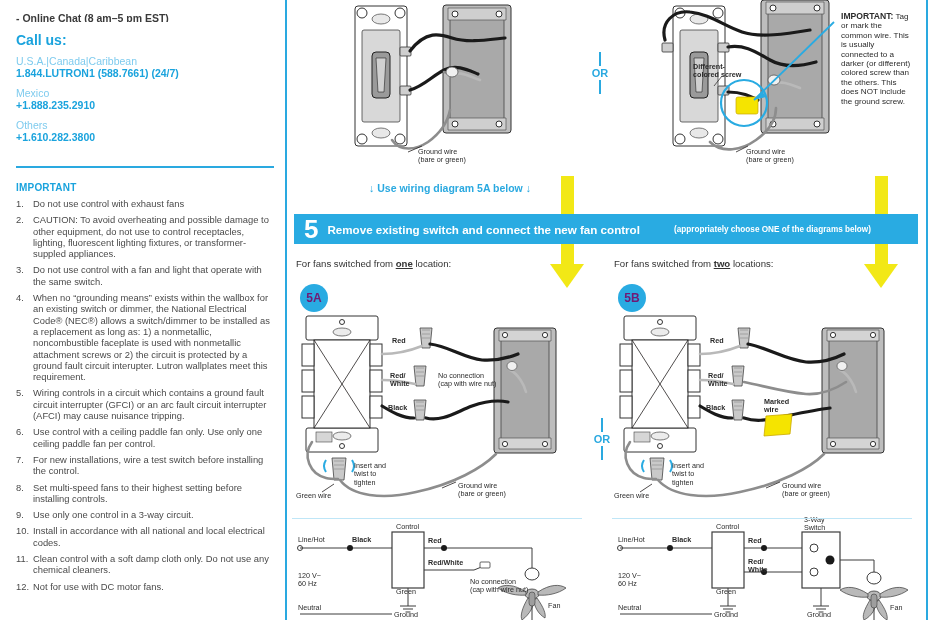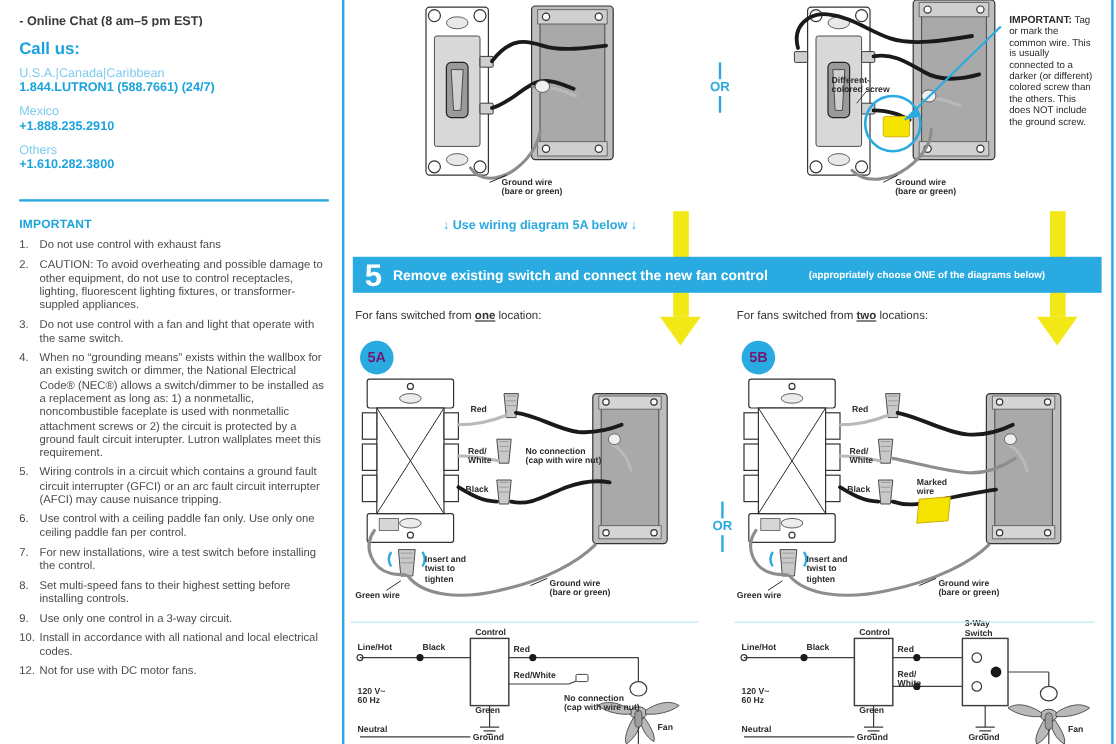--- a/index.html
+++ b/index.html
@@ -55,21 +55,21 @@
   
   .use-diagram{position:absolute;color:#2aa9e0;font-weight:bold;font-size:10.5px;text-align:center;width:300px;}
   .fans-line{position:absolute;font-size:9.6px;color:#333;}
   .fans-line b{text-decoration:underline;}
 
   .badge{position:absolute;width:28px;height:28px;border-radius:50%;background:#29abe2;color:#701a75;
          font-size:12px;font-weight:bold;display:flex;align-items:center;justify-content:center;}
 
   
   .dlabel{position:absolute;font-size:7.2px;line-height:8.3px;color:#2b2b2b;font-weight:bold;}
-  .dlabel.thin{font-weight:bold;}
+  .dlabel.thin{font-weight:normal;}
   .imp-call{position:absolute;font-size:8.1px;line-height:9.4px;color:#2b2b2b;width:72px;}
   .imp-call b{font-size:8.6px;}
 
   svg{display:block;}
   .ln{fill:none;stroke:#231f20;}
   .wire-blk{fill:none;stroke:#1a1a1a;stroke-width:3.2;stroke-linecap:round;}
   .wire-gry{fill:none;stroke:#8d8d8d;stroke-width:2.6;stroke-linecap:round;}
   .wire-wht{fill:none;stroke:#b9b9b9;stroke-width:2.6;stroke-linecap:round;}
   .body-gray{fill:#bdbdbd;stroke:#333;stroke-width:1;}
   .body-white{fill:#fff;stroke:#333;stroke-width:1;}
@@ -107,20 +107,21 @@
       <li><span class="num">1.</span><span>Do not use control with exhaust fans</span></li>
       <li><span class="num">2.</span><span>CAUTION: To avoid overheating and possible damage to other equipment, do not use to control receptacles, lighting, fluorescent lighting fixtures, or transformer-suppled appliances.</span></li>
       <li><span class="num">3.</span><span>Do not use control with a fan and light that operate with the same switch.</span></li>
       <li><span class="num">4.</span><span>When no “grounding means” exists within the wallbox for an existing switch or dimmer, the National Electrical Code® (NEC®) allows a switch/dimmer to be installed as a replacement as long as: 1) a nonmetallic, noncombustible faceplate is used with nonmetallic attachment screws or 2) the circuit is protected by a ground fault circuit interupter. Lutron wallplates meet this requirement.</span></li>
       <li><span class="num">5.</span><span>Wiring controls in a circuit which contains a ground fault circuit interrupter (GFCI) or an arc fault circuit interrupter (AFCI) may cause nuisance tripping.</span></li>
       <li><span class="num">6.</span><span>Use control with a ceiling paddle fan only. Use only one ceiling paddle fan per control.</span></li>
       <li><span class="num">7.</span><span>For new installations, wire a test switch before installing the control.</span></li>
       <li><span class="num">8.</span><span>Set multi-speed fans to their highest setting before installing controls.</span></li>
       <li><span class="num">9.</span><span>Use only one control in a 3-way circuit.</span></li>
       <li><span class="num">10.</span><span>Install in accordance with all national and local electrical codes.</span></li>
+      <li><span class="num">11.</span><span>Clean control with a soft damp cloth only. Do not use any chemical cleaners.</span></li>
       <li><span class="num">12.</span><span>Not for use with DC motor fans.</span></li>
     </ol>
   </div>
 
   <div class="vdiv" style="left:285px;top:0;height:620px;"></div>
   <div class="vdiv" style="left:926px;top:0;height:620px;"></div>
 
   <div style="position:absolute;left:300px;top:0;width:285px;height:175px;">
     <svg width="285" height="175" viewBox="0 0 285 175">
 

